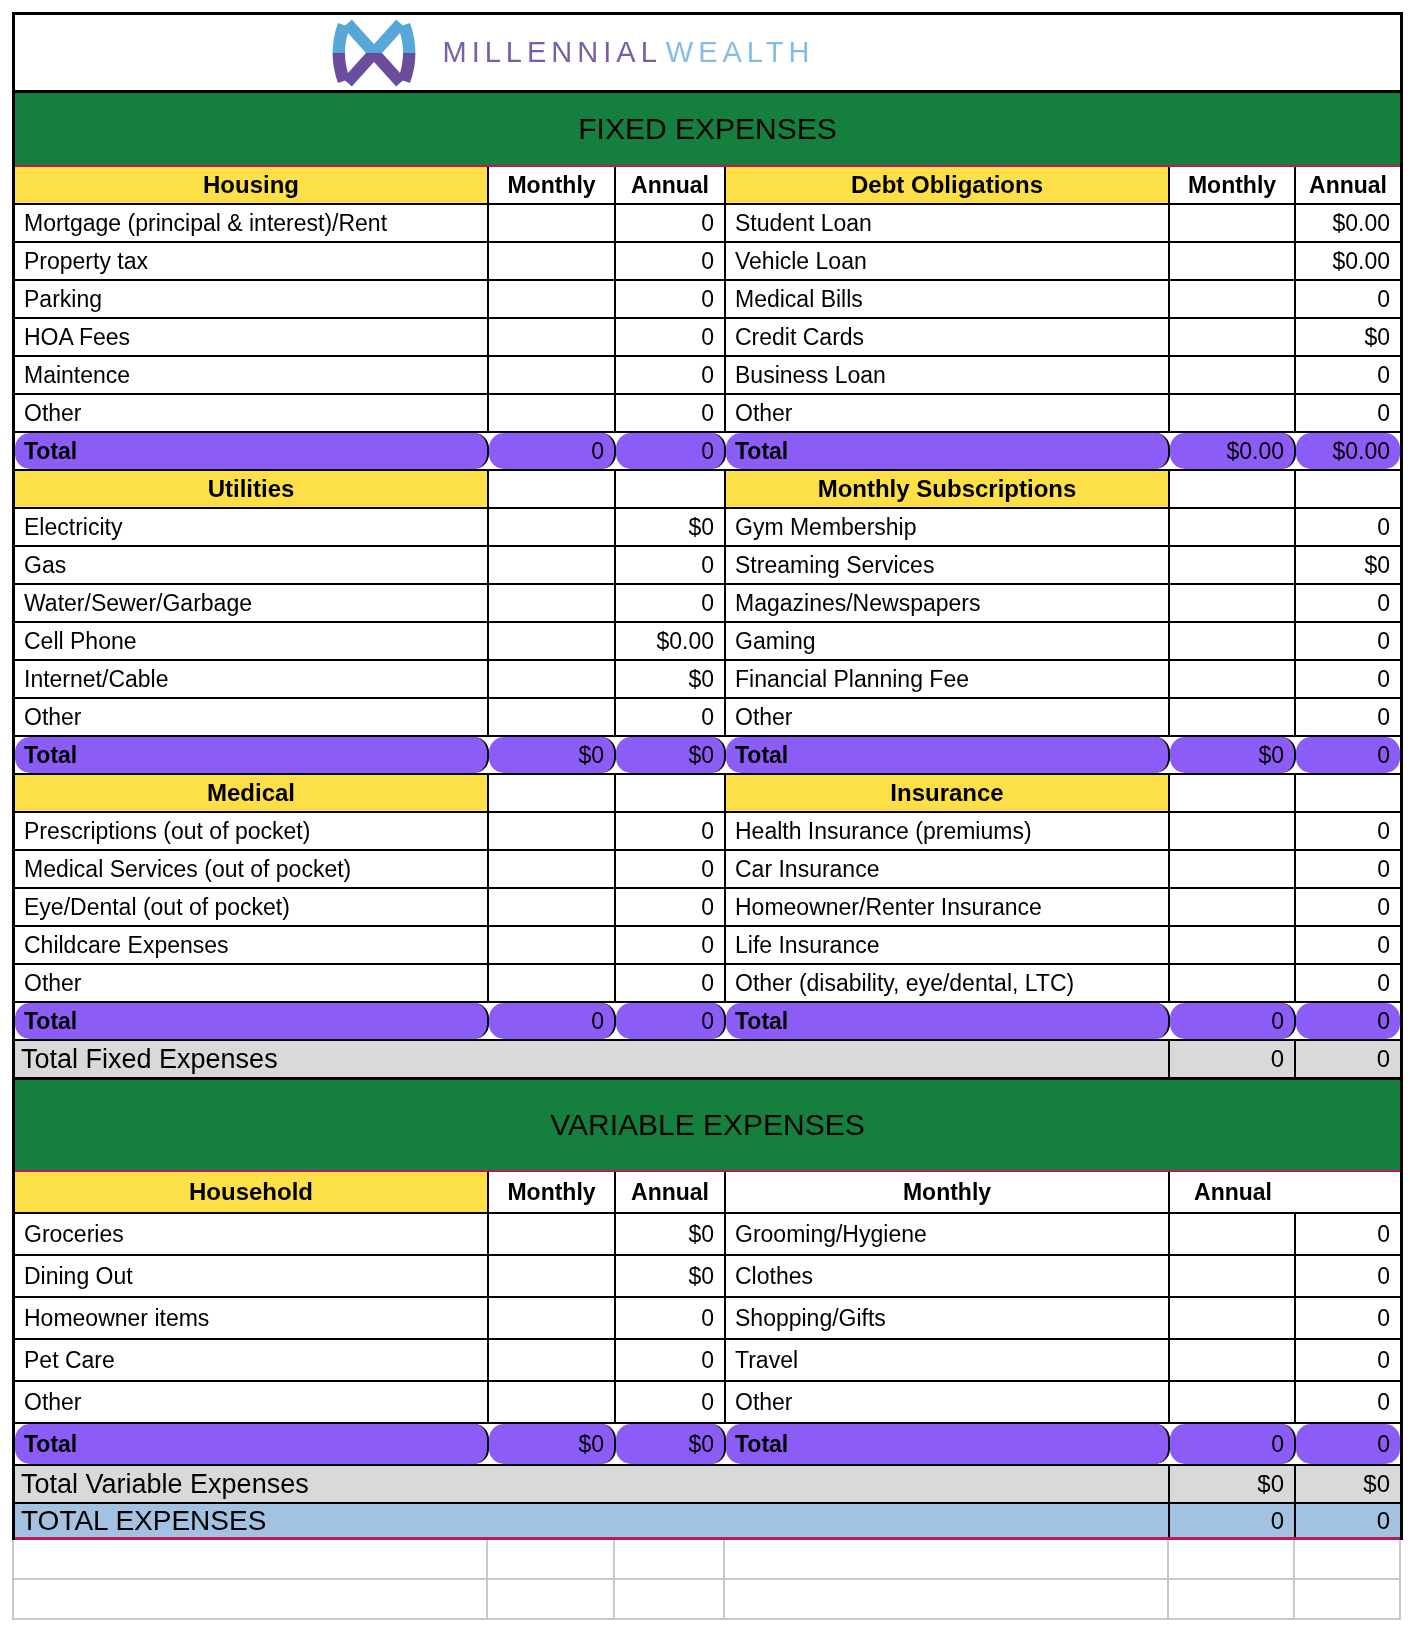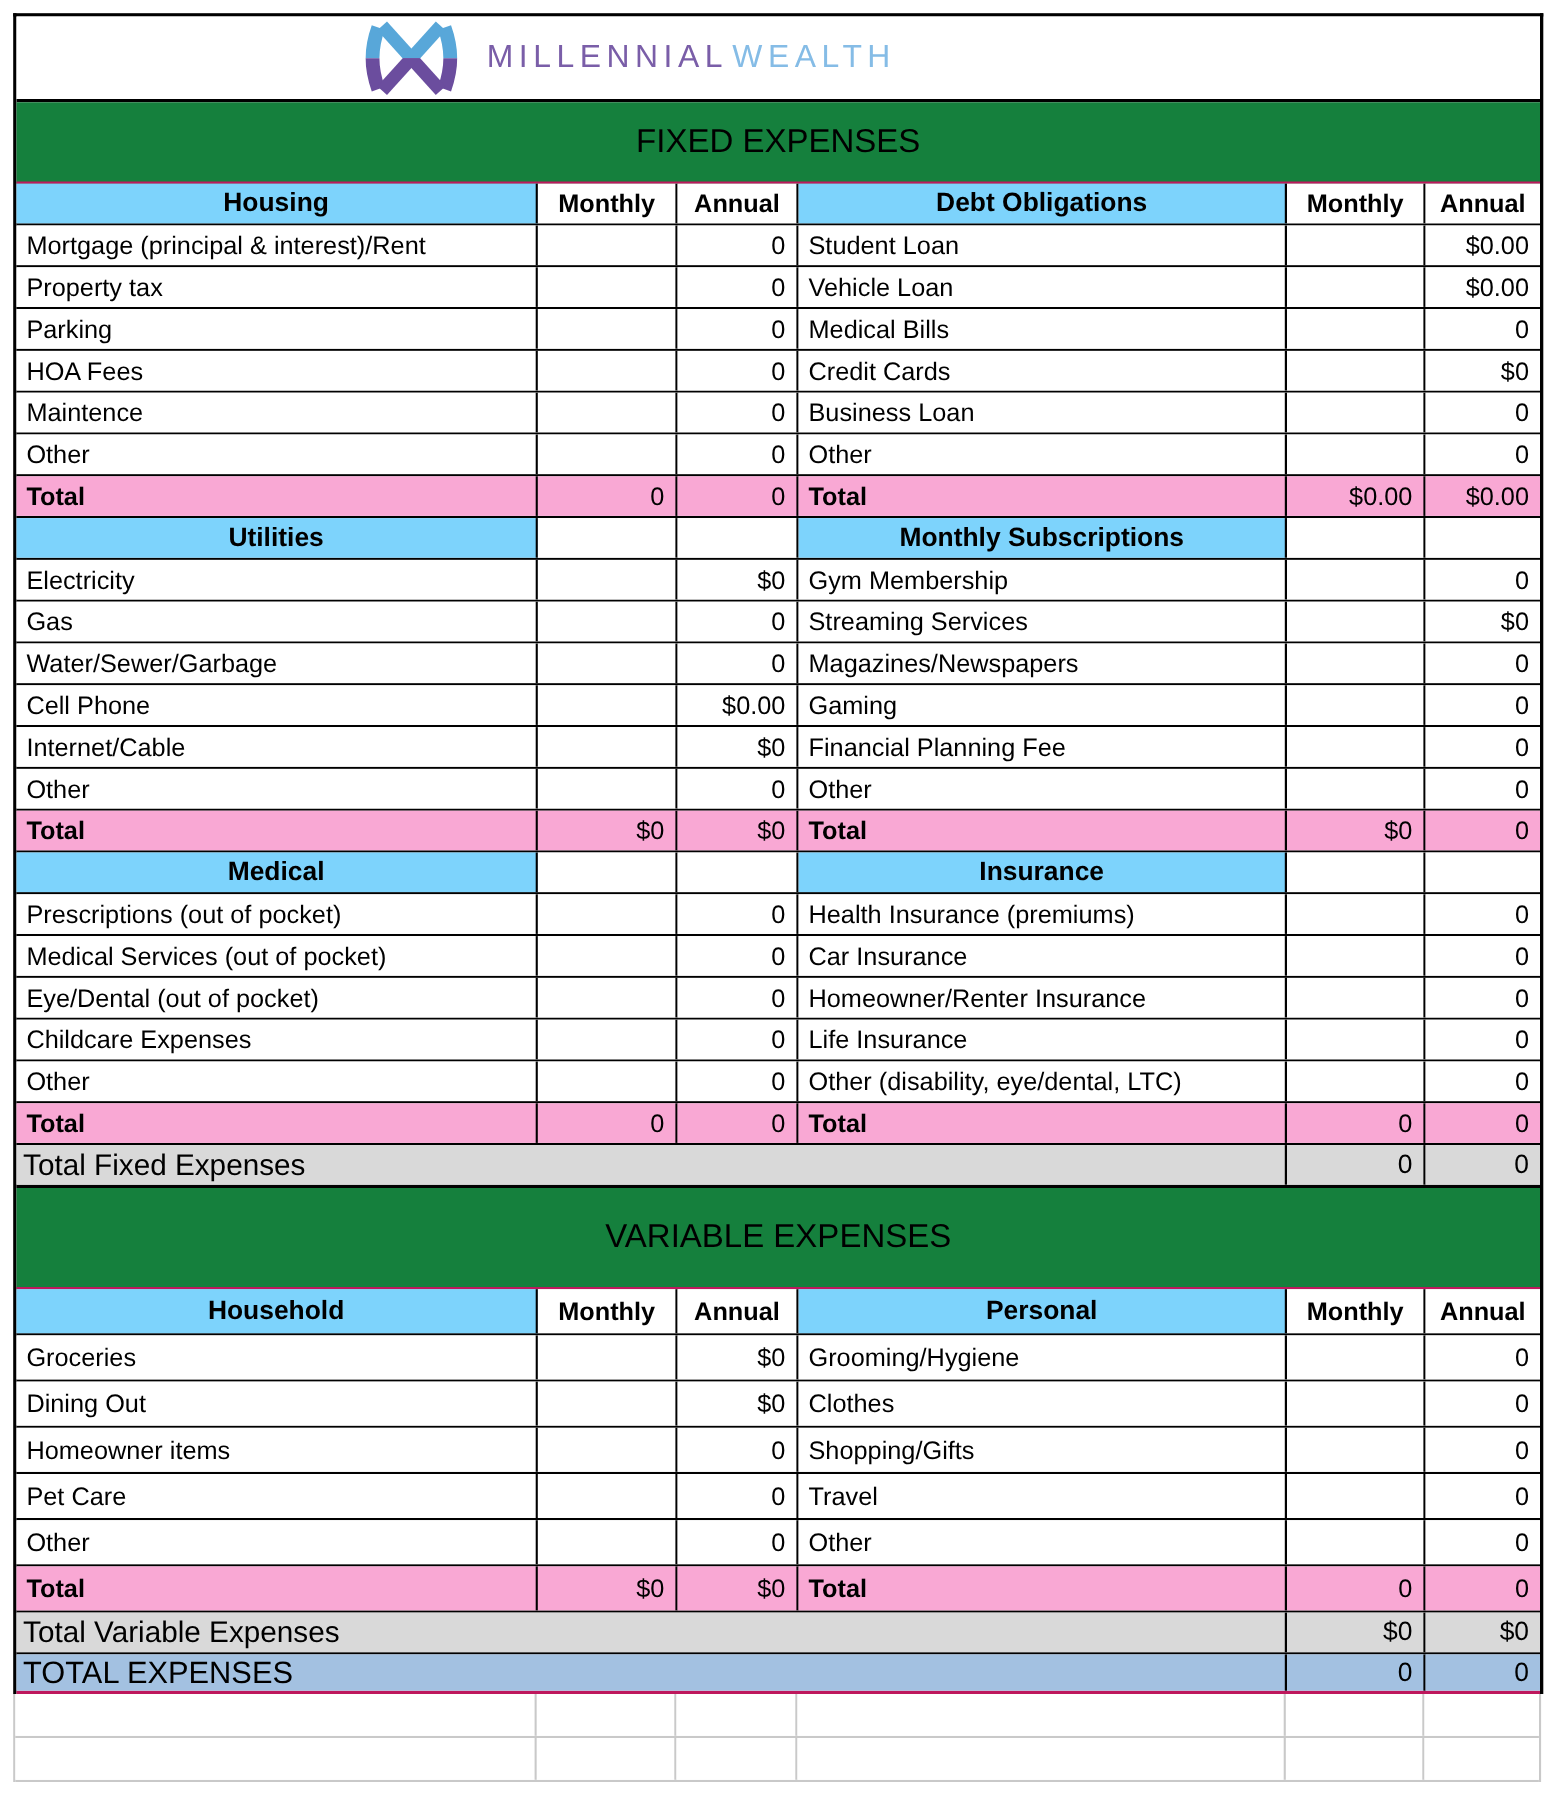--- a/index.html
+++ b/index.html
@@ -6,25 +6,25 @@
     font-family:"Liberation Sans", sans-serif;color:#000;}
   .sheet{position:absolute;top:12px;left:12px;}
   .main{width:1385px;border:3px solid #000;border-bottom:none;}
   .row{display:grid;grid-template-columns:474px 127px 110px 444px 126px 104px;width:1385px;
     border-bottom:2px solid #000;box-sizing:border-box;}
   .fr{height:38px;}
   .vr{height:42px;}
   .c{display:flex;align-items:center;box-sizing:border-box;border-right:2px solid #000;
     overflow:hidden;white-space:nowrap;background:#fff;}
   .row .c:last-child{border-right:none;}
-  .section-title{background:#7dd3fc;font-weight:bold;justify-content:center;font-size:24px;}
+  .section-title{background:#fde047;font-weight:bold;justify-content:center;font-size:24px;}
   .colhead{font-weight:bold;justify-content:center;font-size:23px;}
   .label{padding-left:9px;font-size:23px;}
   .value{justify-content:flex-end;padding-right:10px;font-size:23px;}
-  .total-row .c{background:#f9a8d4;}
+  .total-row .c{background:#8b5cf6;border-radius:15px;}
   .total-row .label{font-weight:bold;}
   .grand{height:39px;border-bottom:3px solid #000;}
   .grand .c{background:#d9d9d9;}
   .grand-label{grid-column:1/5;font-weight:normal;font-size:27px;padding-left:6px;}
   .grand .value{font-size:24px;}
   .tve{height:38px;border-bottom:2px solid #000;text-align:right;}
   .te{height:36px;border-bottom:3px solid #be185d;}
   .te .c{background:#a3c1e1;}
   .te .grand-label{font-size:28px;}
   .banner{height:74px;width:1385px;display:flex;align-items:center;justify-content:center;
@@ -270,21 +270,20 @@
       <div class="c value">0</div>
     </div>
 
     <div class="banner var">VARIABLE EXPENSES</div>
 
     <div id="variable-body">
         <div class="row vr">
           <div class="c section-title">Household</div>
           <div class="c colhead">Monthly</div>
           <div class="c colhead">Annual</div>
-          <div class="c section-title">Personal</div>
           <div class="c colhead">Monthly</div>
           <div class="c colhead">Annual</div>
         </div>
         <div class="row vr">
           <div class="c label">Groceries</div>
           <div class="c value"></div>
           <div class="c value">$0</div>
           <div class="c label">Grooming/Hygiene</div>
           <div class="c value"></div>
           <div class="c value">0</div>

